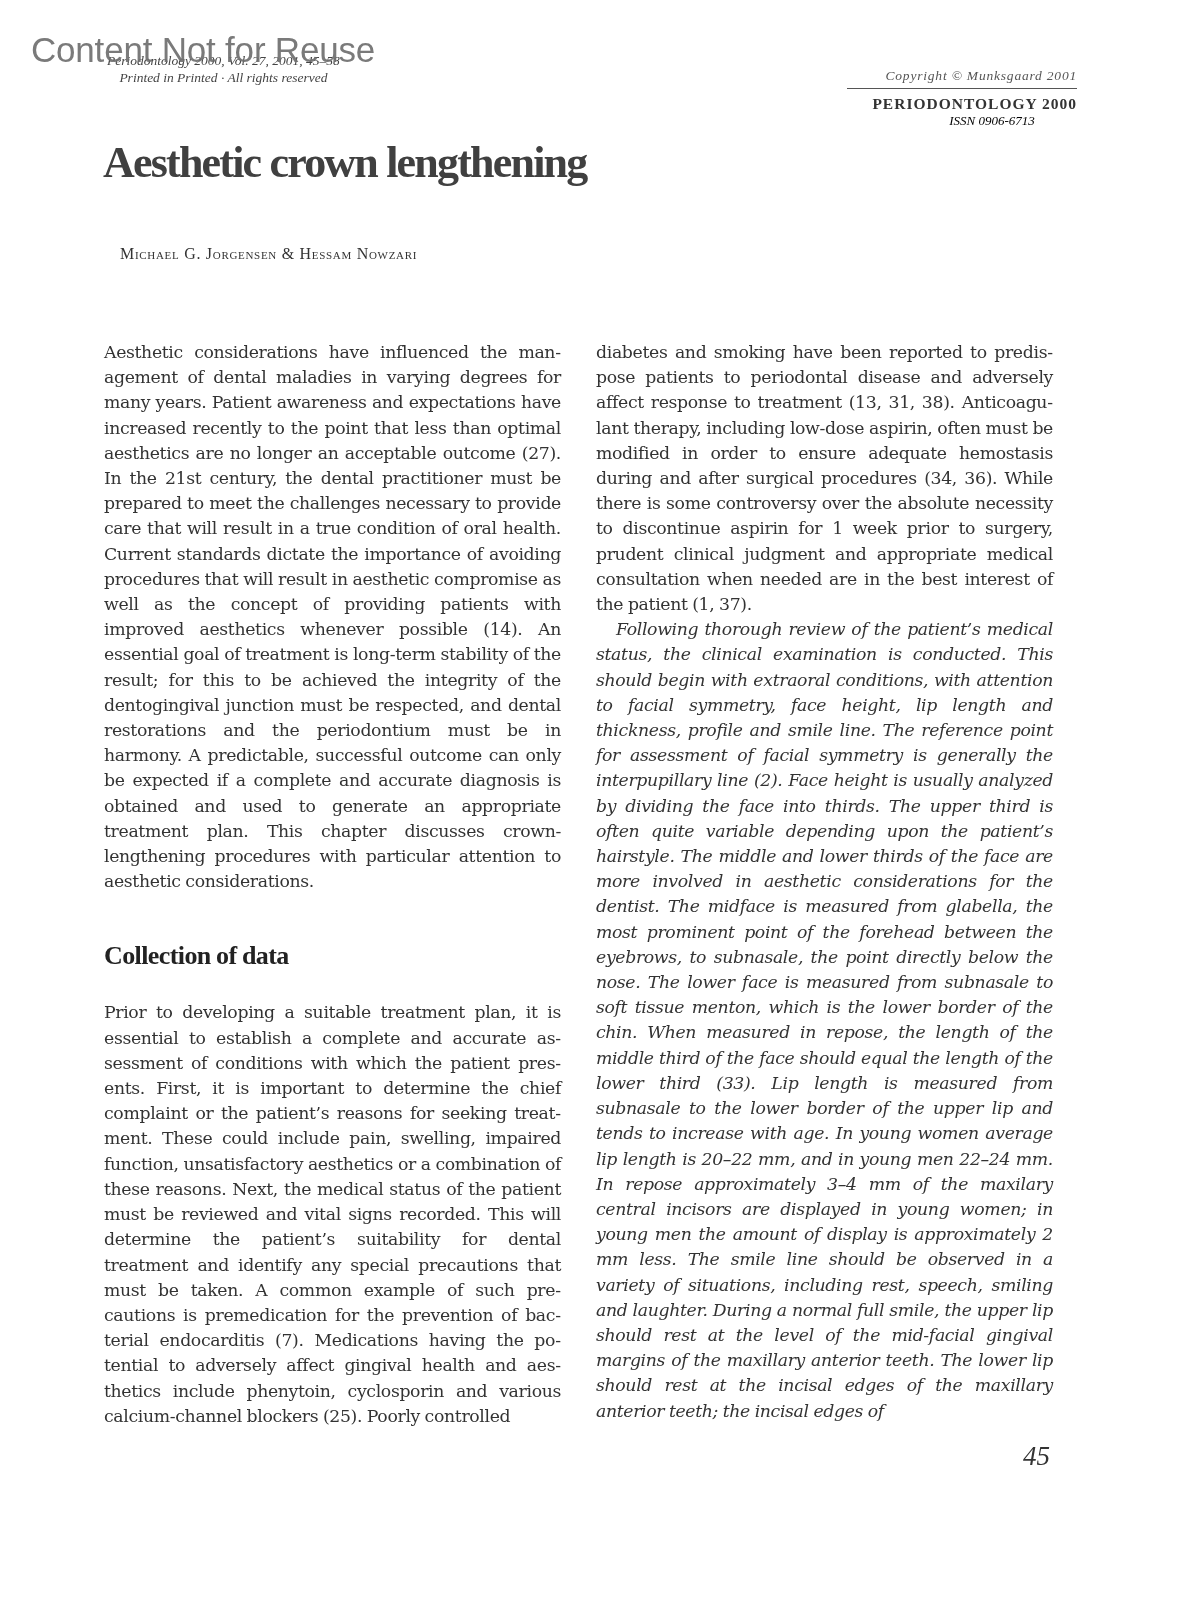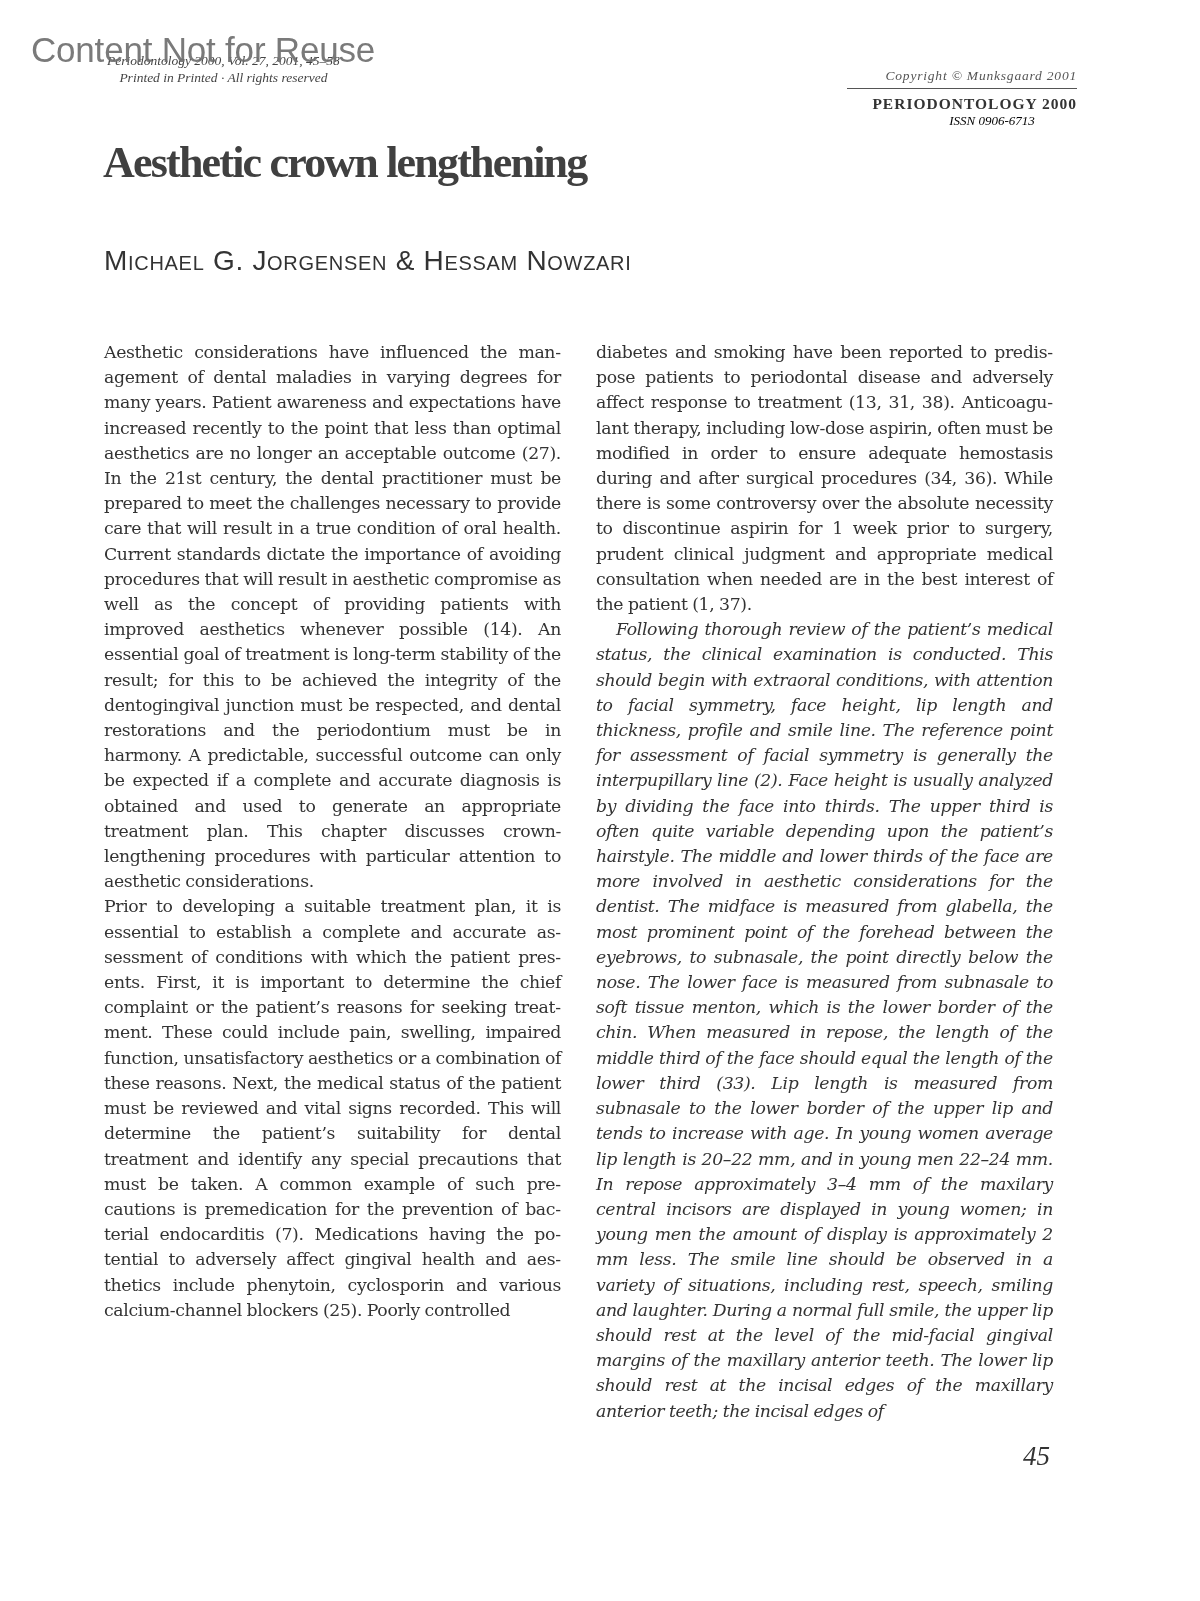--- a/index.html
+++ b/index.html
@@ -5,21 +5,21 @@
   html, body { margin: 0; padding: 0; background: #ffffff; }
   body { width: 1200px; height: 1601px; position: relative; overflow: hidden; color: #2b2b2b; font-family: "DejaVu Serif", "Liberation Serif", serif; }
   .watermark { position: absolute; left: 31px; top: 30px; font-family: "Liberation Sans", sans-serif; font-size: 35px; color: #6f6f6f; letter-spacing: -0.2px; z-index: 2; opacity: 0.92; }
   .journal-ref { position: absolute; left: 107px; top: 52px; font-family: "Liberation Serif", serif; font-style: italic; font-size: 13.5px; line-height: 17px; color: #444; }
   .journal-ref div { white-space: nowrap; text-align: center; }
   .header-right { position: absolute; right: 123px; top: 36px; width: 230px; text-align: center; font-family: "Liberation Serif", serif; margin-top: 32px; }
   .copyright { font-style: italic; font-size: 13.5px; color: #555; letter-spacing: 0.8px; text-align: right; padding-bottom: 4px; border-bottom: 1.5px solid #555; }
   .journal-name { font-weight: bold; font-size: 15.5px; letter-spacing: 1px; color: #333; text-align: right; margin-top: 6px; }
   .issn { font-style: italic; font-size: 13px; color: #000000; margin-top: 0px; padding-left: 60px; }
   .title { position: absolute; left: 103px; top: 137px; font-family: "Liberation Serif", serif; font-weight: bold; font-size: 44px; letter-spacing: -1.8px; color: #404040; white-space: nowrap; }
-  .authors { position: absolute; left: 104px; top: 245px; font-family: Liberation Sans, sans-serif; font-size: 28px; font-variant: small-caps; letter-spacing: 0.7px; color: #333; white-space: nowrap; }
+  .authors { position: absolute; left: 120px; top: 245px; font-family: Liberation Serif, serif; font-size: 16px; font-variant: small-caps; letter-spacing: 0.7px; color: #333; white-space: nowrap; }
   .col { position: absolute; top: 340px; width: 457px; font-family: "DejaVu Serif", serif; font-size: 17.3px; line-height: 25.2px; color: #333; text-align: justify; hyphens: manual; letter-spacing: -0.35px; word-spacing: -0.5px; }
   .col-left { left: 104px; }
   .col-right { left: 596px; }
   .col p { margin: 0; }
   .col p.indent { text-indent: 20px; font-style: italic; }
   .section-heading { font-family: "Liberation Serif", serif; font-weight: bold; font-size: 26px; letter-spacing: -0.6px; color: #222; margin: 46px 0 28px 0; line-height: 32px; }
   .page-number { position: absolute; right: 150px; top: 1441px; font-family: "Liberation Serif", serif; font-style: italic; font-size: 27px; color: #333; }
 </style>
 </head>
 <body>
@@ -36,20 +36,21 @@
   <div class="journal-name">PERIODONTOLOGY 2000</div>
   <div class="issn">ISSN 0906-6713</div>
 </div>
 
 <h1 class="title" style="margin:0;">Aesthetic crown lengthening</h1>
 
 <div class="authors">Michael G. Jorgensen &amp; Hessam Nowzari</div>
 
 <div class="col col-left">
   <p>Aesthetic considerations have influenced the man­agement of dental maladies in varying degrees for many years. Patient awareness and expectations have increased recently to the point that less than optimal aesthetics are no longer an acceptable out­come (27). In the 21st century, the dental prac­titioner must be prepared to meet the challenges necessary to provide care that will result in a true condition of oral health. Current standards dictate the importance of avoiding procedures that will re­sult in aesthetic compromise as well as the concept of providing patients with improved aesthetics whenever possible (14). An essential goal of treat­ment is long-term stability of the result; for this to be achieved the integrity of the dentogingival junction must be respected, and dental restorations and the periodontium must be in harmony. A predictable, successful outcome can only be expected if a com­plete and accurate diagnosis is obtained and used to generate an appropriate treatment plan. This chap­ter discusses crown-lengthening procedures with particular attention to aesthetic considerations.</p>
+  <h2 class="section-heading">Collection of data</h2>
   <p>Prior to developing a suitable treatment plan, it is essential to establish a complete and accurate as­sessment of conditions with which the patient pres­ents. First, it is important to determine the chief complaint or the patient’s reasons for seeking treat­ment. These could include pain, swelling, impaired function, unsatisfactory aesthetics or a combination of these reasons. Next, the medical status of the pa­tient must be reviewed and vital signs recorded. This will determine the patient’s suitability for dental treatment and identify any special precautions that must be taken. A common example of such pre­cautions is premedication for the prevention of bac­terial endocarditis (7). Medications having the po­tential to adversely affect gingival health and aes­thetics include phenytoin, cyclosporin and various calcium-channel blockers (25). Poorly controlled</p>
 </div>
 
 <div class="col col-right">
   <p>diabetes and smoking have been reported to predis­pose patients to periodontal disease and adversely affect response to treatment (13, 31, 38). Anticoagu­lant therapy, including low-dose aspirin, often must be modified in order to ensure adequate hemostasis during and after surgical procedures (34, 36). While there is some controversy over the absolute necessity to discontinue aspirin for 1 week prior to surgery, prudent clinical judgment and appropriate medical consultation when needed are in the best interest of the patient (1, 37).</p>
   <p class="indent">Following thorough review of the patient’s medical status, the clinical examination is conducted. This should begin with extraoral conditions, with atten­tion to facial symmetry, face height, lip length and thickness, profile and smile line. The reference point for assessment of facial symmetry is generally the interpupillary line (2). Face height is usually ana­lyzed by dividing the face into thirds. The upper third is often quite variable depending upon the pa­tient’s hairstyle. The middle and lower thirds of the face are more involved in aesthetic considerations for the dentist. The midface is measured from gla­bella, the most prominent point of the forehead be­tween the eyebrows, to subnasale, the point directly below the nose. The lower face is measured from subnasale to soft tissue menton, which is the lower border of the chin. When measured in repose, the length of the middle third of the face should equal the length of the lower third (33). Lip length is meas­ured from subnasale to the lower border of the upper lip and tends to increase with age. In young women average lip length is 20–22 mm, and in young men 22–24 mm. In repose approximately 3–4 mm of the maxilary central incisors are displayed in young women; in young men the amount of display is ap­proximately 2 mm less. The smile line should be ob­served in a variety of situations, including rest, speech, smiling and laughter. During a normal full smile, the upper lip should rest at the level of the mid-facial gingival margins of the maxillary anterior teeth. The lower lip should rest at the incisal edges of the maxillary anterior teeth; the incisal edges of</p>
 </div>
 
 <div class="page-number">45</div>
 

